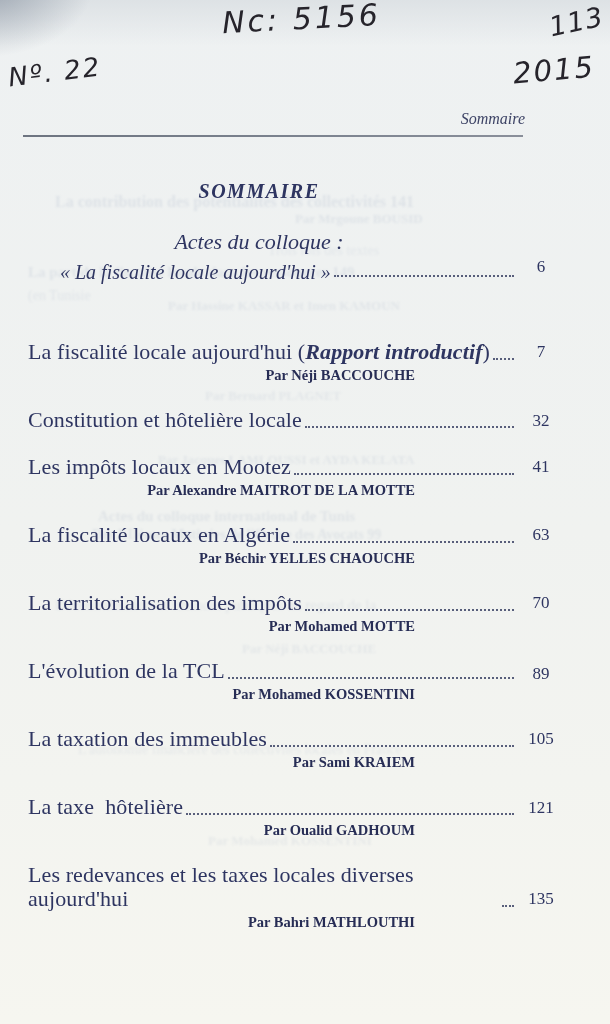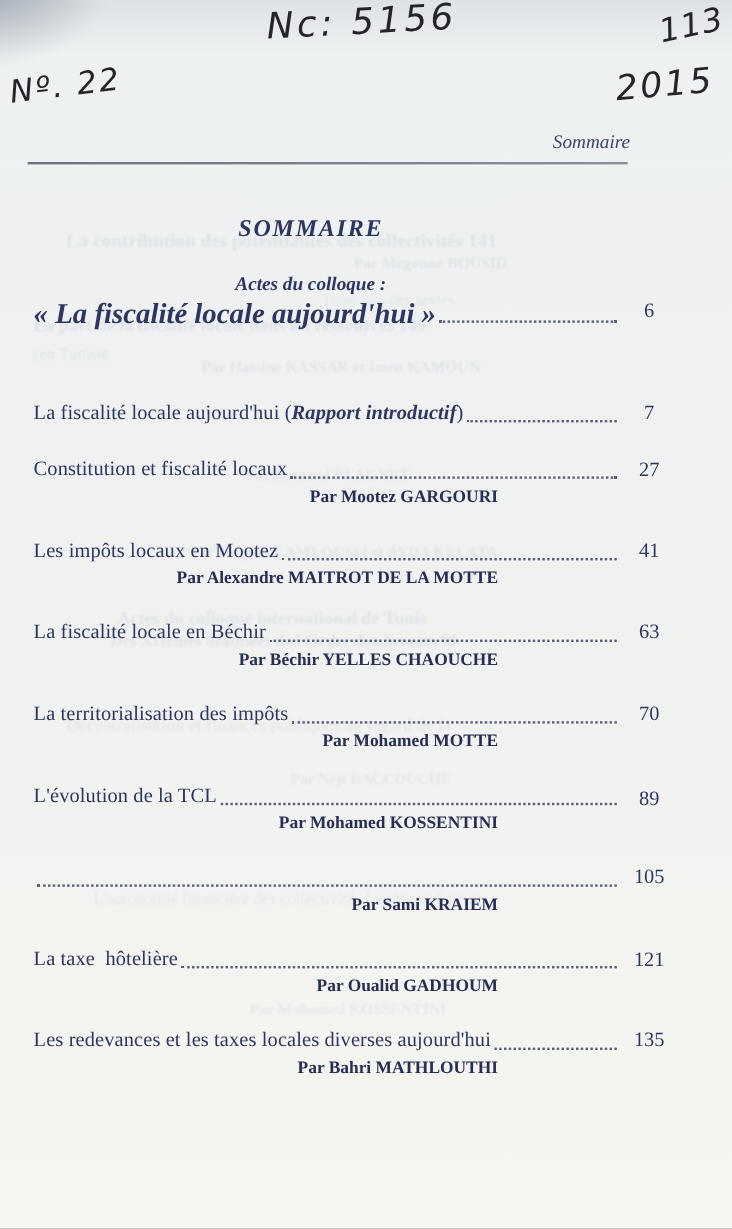--- a/index.html
+++ b/index.html
@@ -52,42 +52,42 @@
   .content{position:absolute;z-index:2;top:172px;left:28px;width:537px;}
   .toc-title{
     width:462px;margin-top:8px;
     text-align:center;
     font-size:20px;font-weight:bold;font-style:italic;
     letter-spacing:1.5px;
   }
   .subtitle1{
     width:462px;margin-top:26px;
     text-align:center;
-    font-size:16px;font-weight:bold;font-style:italic;
+    font-size:22px;font-weight:normal;font-style:italic;
   }
   .head-row{display:flex;align-items:flex-end;margin-top:2px;}
-  .head-row .t{font-size:24px;font-weight:bold;font-style:italic;white-space:pre-wrap;}
+  .head-row .t{font-size:20px;font-weight:normal;font-style:italic;white-space:pre-wrap;margin-left:32px;}
   .dots{
     flex:1;
     border-bottom:2px dotted rgba(45,52,90,.78);
     margin:0 3px 5px 3px;
     min-width:12px;
   }
   .head-row .dots{margin-bottom:7px;}
   .num{
     width:48px;flex:0 0 48px;
     text-align:center;
     font-size:17px;
   }
   .head-row .num{margin-bottom:7px;}
   
   .entries{margin-top:56px;}
   .entry{margin-bottom:23px;}
   .entry .row{display:flex;align-items:flex-end;line-height:24px;}
-  .entry .t{font-size:17px;white-space:pre-wrap;letter-spacing:.1px;}
+  .entry .t{font-size:22px;white-space:pre-wrap;letter-spacing:.1px;}
   .entry .t .emp{font-weight:bold;font-style:italic;}
   .entry .dots{margin-bottom:4px;}
   .entry .author{
     margin-top:1px;line-height:20px;
     text-align:right;padding-right:150px;
     font-size:14.5px;font-weight:bold;color:#272d55;
   }
   
   .entry:nth-child(2) .num{transform:translateY(1px);}
   .entry:nth-child(6) .num{transform:translateY(3px);}
@@ -132,43 +132,43 @@
       <span class="num">6</span>
     </div>
 
     <div class="entries">
   <div class="entry">
     <div class="row">
       <span class="t"><span class="pfx">La fiscalité locale aujourd'hui (</span><span class="emp">Rapport introductif</span><span class="sfx">)</span></span>
       <span class="dots"></span>
       <span class="num">7</span>
     </div>
-  </div>
-
-  <div class="entry">
-    <div class="row">
-      <span class="t"><span class="pfx">Constitution et fiscalité locaux</span><span class="emp"></span><span class="sfx"></span></span>
-      <span class="dots"></span>
-      <span class="num">27</span>
-    </div>
-    <div class="author">Par Mootez GARGOURI</div>
+    <div class="author">Par Néji BACCOUCHE</div>
+  </div>
+
+  <div class="entry">
+    <div class="row">
+      <span class="t"><span class="pfx">Constitution et hôtelière locale</span><span class="emp"></span><span class="sfx"></span></span>
+      <span class="dots"></span>
+      <span class="num">32</span>
+    </div>
   </div>
 
   <div class="entry">
     <div class="row">
       <span class="t"><span class="pfx">Les impôts locaux en Mootez</span><span class="emp"></span><span class="sfx"></span></span>
       <span class="dots"></span>
       <span class="num">41</span>
     </div>
     <div class="author">Par Alexandre MAITROT DE LA MOTTE</div>
   </div>
 
   <div class="entry">
     <div class="row">
-      <span class="t"><span class="pfx">La fiscalité locale en Béchir</span><span class="emp"></span><span class="sfx"></span></span>
+      <span class="t"><span class="pfx">La fiscalité locaux en Algérie</span><span class="emp"></span><span class="sfx"></span></span>
       <span class="dots"></span>
       <span class="num">63</span>
     </div>
     <div class="author">Par Béchir YELLES CHAOUCHE</div>
   </div>
 
   <div class="entry">
     <div class="row">
       <span class="t"><span class="pfx">La territorialisation des impôts</span><span class="emp"></span><span class="sfx"></span></span>
       <span class="dots"></span>
@@ -181,20 +181,21 @@
     <div class="row">
       <span class="t"><span class="pfx">L'évolution de la TCL</span><span class="emp"></span><span class="sfx"></span></span>
       <span class="dots"></span>
       <span class="num">89</span>
     </div>
     <div class="author">Par Mohamed KOSSENTINI</div>
   </div>
 
   <div class="entry">
     <div class="row">
+      <span class="t"><span class="pfx">La taxation des immeubles</span><span class="emp"></span><span class="sfx"></span></span>
       <span class="dots"></span>
       <span class="num">105</span>
     </div>
     <div class="author">Par Sami KRAIEM</div>
   </div>
 
   <div class="entry">
     <div class="row">
       <span class="t"><span class="pfx">La taxe  hôtelière</span><span class="emp"></span><span class="sfx"></span></span>
       <span class="dots"></span>

